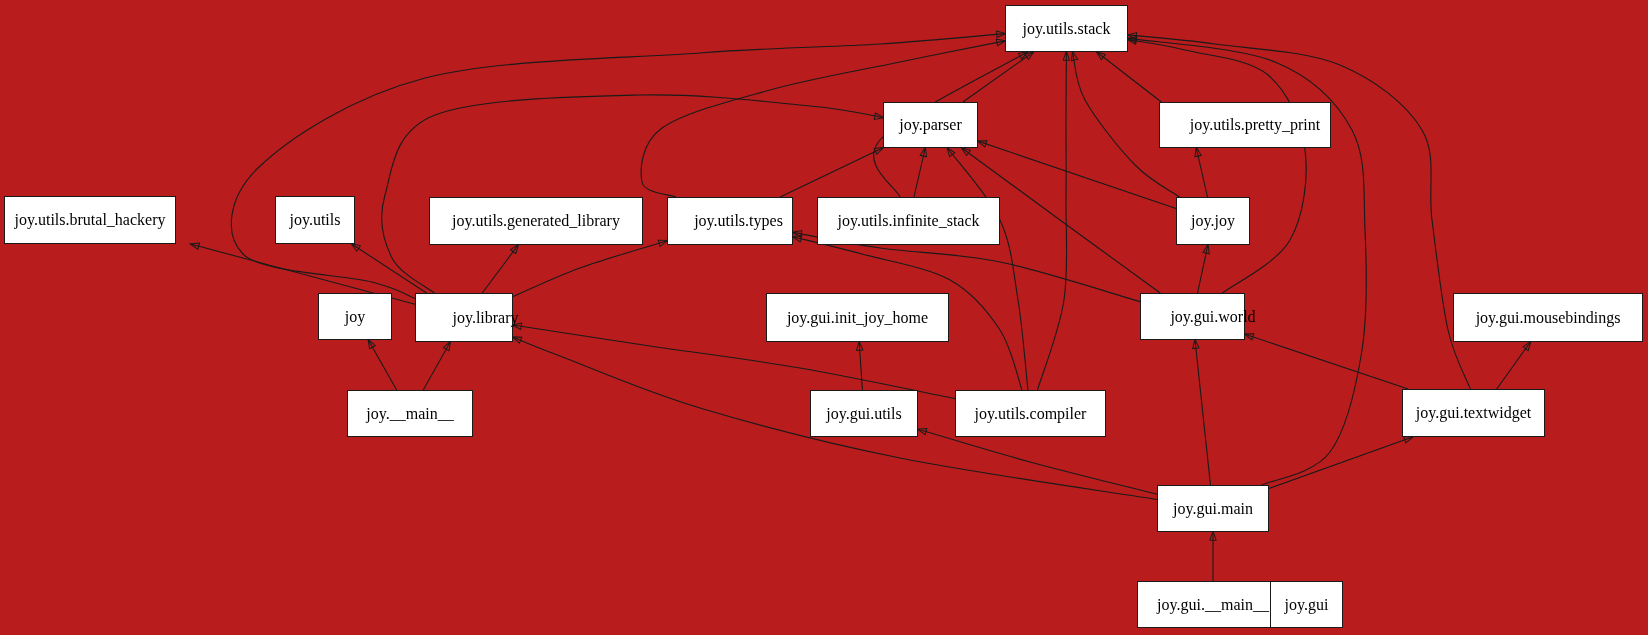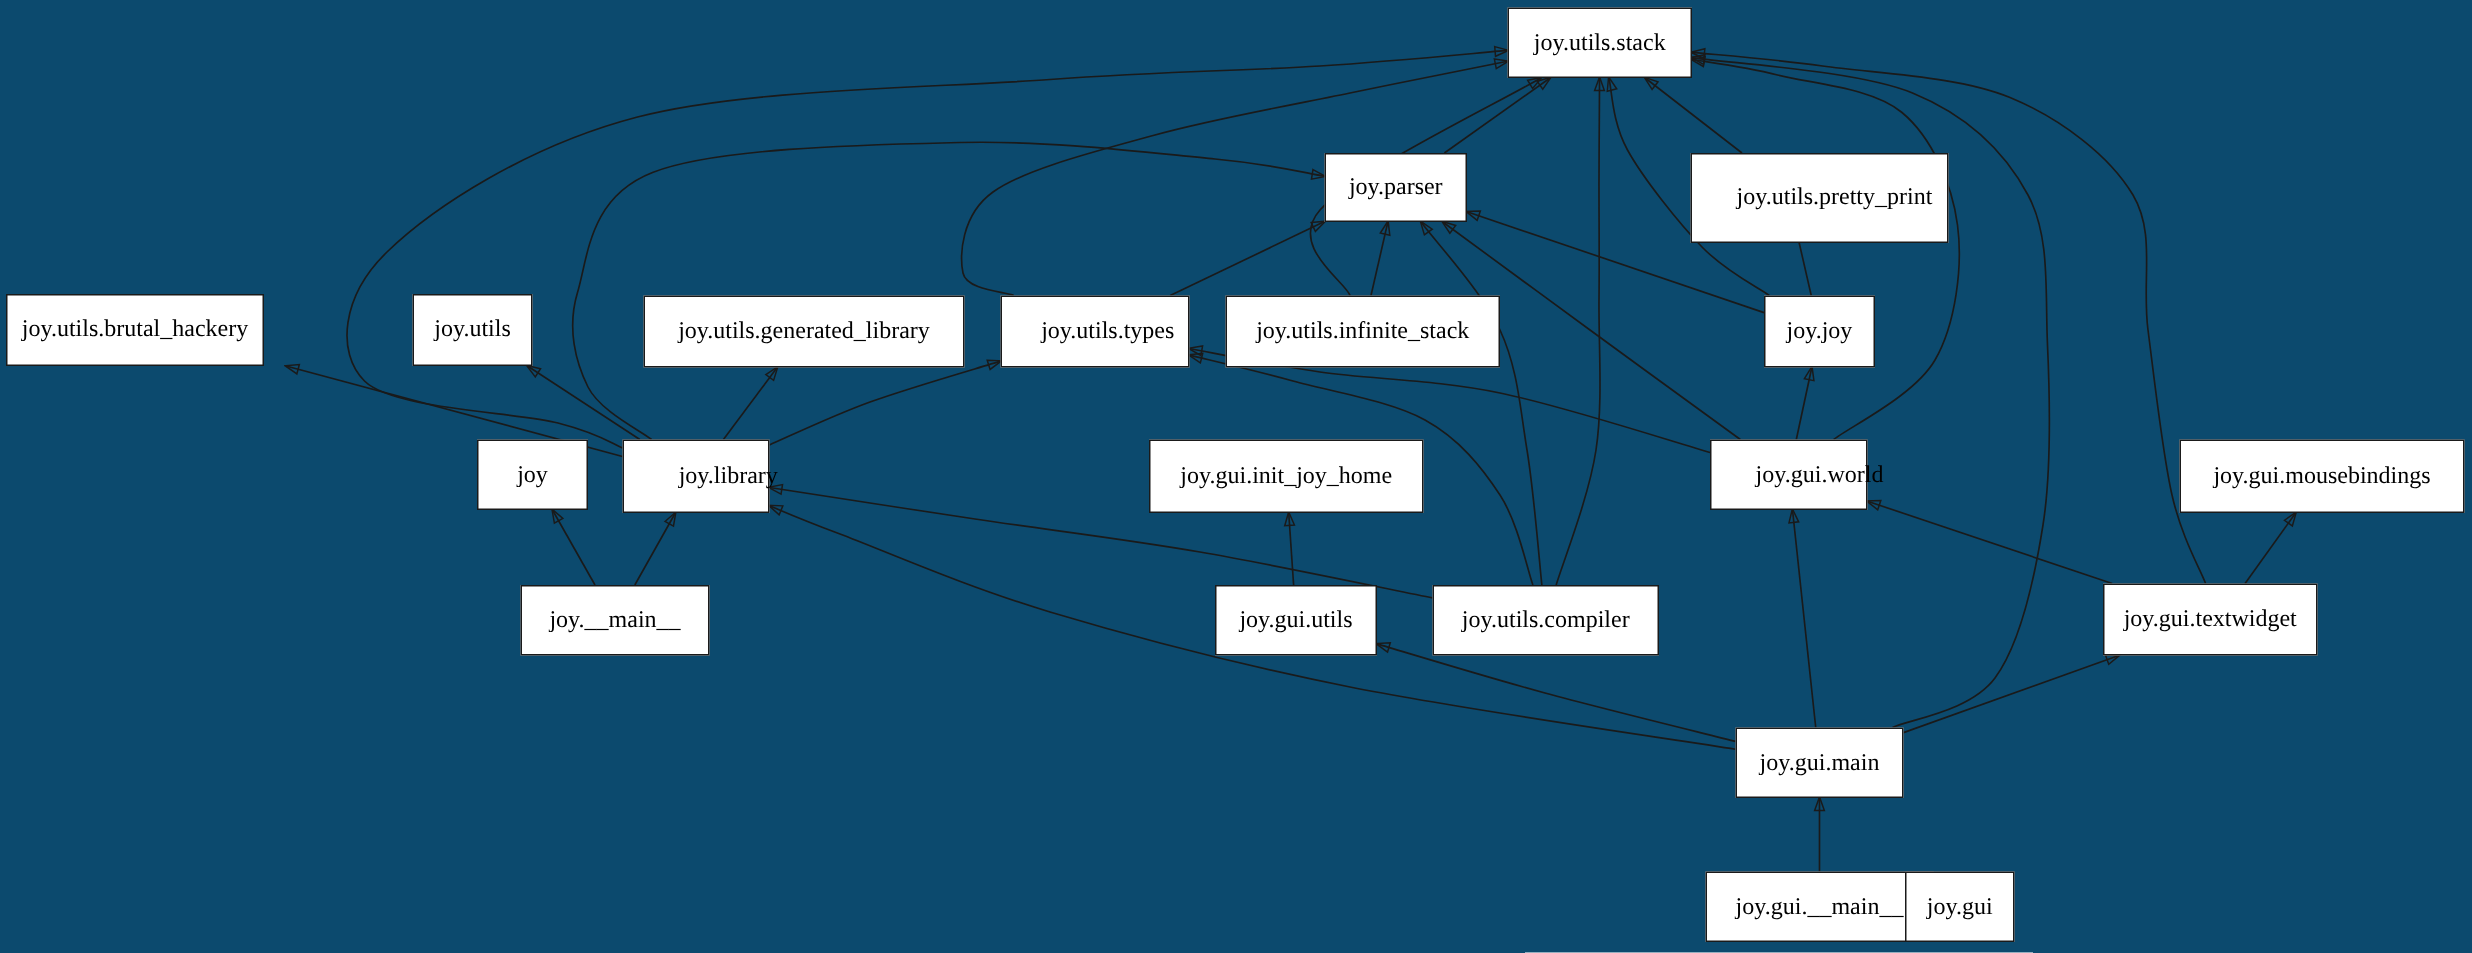--- a/index.html
+++ b/index.html
@@ -4,21 +4,21 @@
 <style>
   html, body {
     margin: 0;
     padding: 0;
     background: #ffffff;
   }
   #canvas {
     position: relative;
     width: 1648px;
     height: 635px;
-    background: #0c4a6e;
+    background: #b91c1c;
     font-family: "Liberation Serif", "DejaVu Serif", serif;
     overflow: hidden;
   }
   #edges {
     position: absolute;
     left: 0;
     top: 0;
     width: 1648px;
     height: 635px;
   }
@@ -85,21 +85,21 @@
         <path d="M1261.6637168141592,485 C1273.0530973451328,479.5 1313.2772861356932,474.5 1330,452 C1346.7227138643068,429.5 1356.1666666666667,387 1362,350 C1367.8333333333333,313 1366.6666666666667,266.6666666666667 1365,230 C1363.3333333333333,193.33333333333334 1367,158 1352,130 C1337,102 1312.3333333333333,77.26978417266187 1275,62 C1237.6666666666667,46.73021582733813 1152.5,42.31774580335731 1128,38.381294964028775" marker-end="url(#arrow)"></path>
         <path d="M1408.1217616580311,389 L1245,334.1524390243902" marker-end="url(#arrow)"></path>
         <path d="M1496.7146596858638,389 L1530.4267015706807,342" marker-end="url(#arrow)"></path>
         <path d="M1470.3915662650602,389 C1466.6596385542168,379.1666666666667 1454.39859437751,358.1666666666667 1448,330 C1441.60140562249,301.8333333333333 1436.3333333333333,253.33333333333334 1432,220 C1427.6666666666667,186.66666666666666 1437.3333333333333,155.83333333333334 1422,130 C1406.6666666666667,104.16666666666667 1374.5,79.33333333333333 1340,65 C1305.5,50.666666666666664 1250.3333333333333,49.013468013468014 1215,44 C1179.6666666666667,38.986531986531986 1142.5,36.43265993265993 1128,34.91919191919192" marker-end="url(#arrow)"></path>
         <path d="M1213,581 L1213,532" marker-end="url(#arrow)"></path>
       </g>
   </svg>
   <div id="nodes">
       <div class="node" style="left: 1005px; top: 5px; width: 123px; height: 47px;">joy.utils.stack</div>
       <div class="node" style="left: 883px; top: 102px; width: 95px; height: 46px;">joy.parser</div>
-      <div class="node" style="left: 1127px; top: 102px; width: 172px; height: 60px; padding-left: 20px;">joy.utils.pretty_print</div>
+      <div class="node" style="left: 1159px; top: 102px; width: 172px; height: 46px; padding-left: 20px;">joy.utils.pretty_print</div>
       <div class="node" style="left: 4px; top: 196px; width: 172px; height: 48px;">joy.utils.brutal_hackery</div>
       <div class="node" style="left: 275px; top: 196px; width: 80px; height: 48px;">joy.utils</div>
       <div class="node" style="left: 429px; top: 197px; width: 214px; height: 48px;">joy.utils.generated_library</div>
       <div class="node" style="left: 667px; top: 197px; width: 126px; height: 48px; padding-left: 17px;">joy.utils.types</div>
       <div class="node" style="left: 817px; top: 197px; width: 183px; height: 48px;">joy.utils.infinite_stack</div>
       <div class="node" style="left: 1176px; top: 197px; width: 74px; height: 48px;">joy.joy</div>
       <div class="node" style="left: 318px; top: 293px; width: 74px; height: 47px;">joy</div>
       <div class="node" style="left: 415px; top: 293px; width: 98px; height: 49px; padding-left: 43px;">joy.library</div>
       <div class="node" style="left: 766px; top: 293px; width: 183px; height: 49px;">joy.gui.init_joy_home</div>
       <div class="node" style="left: 1140px; top: 293px; width: 105px; height: 47px; padding-left: 41px;">joy.gui.world</div>

